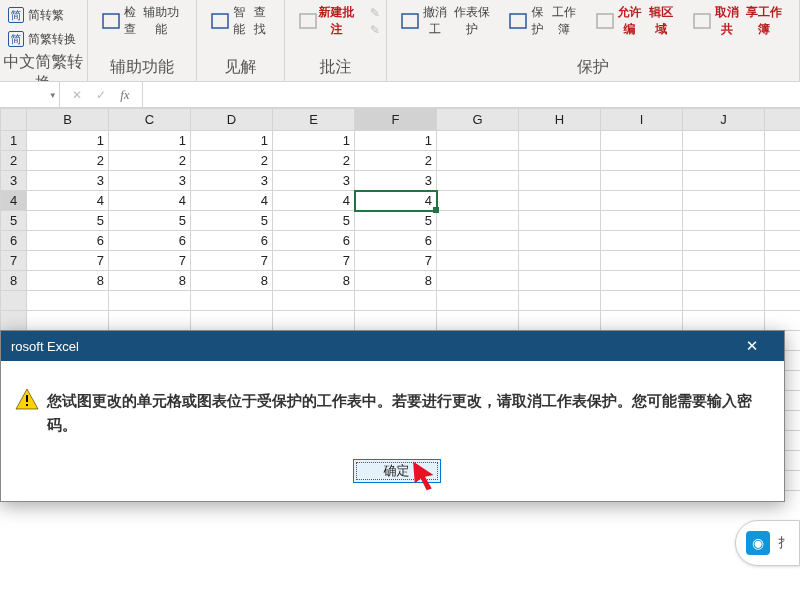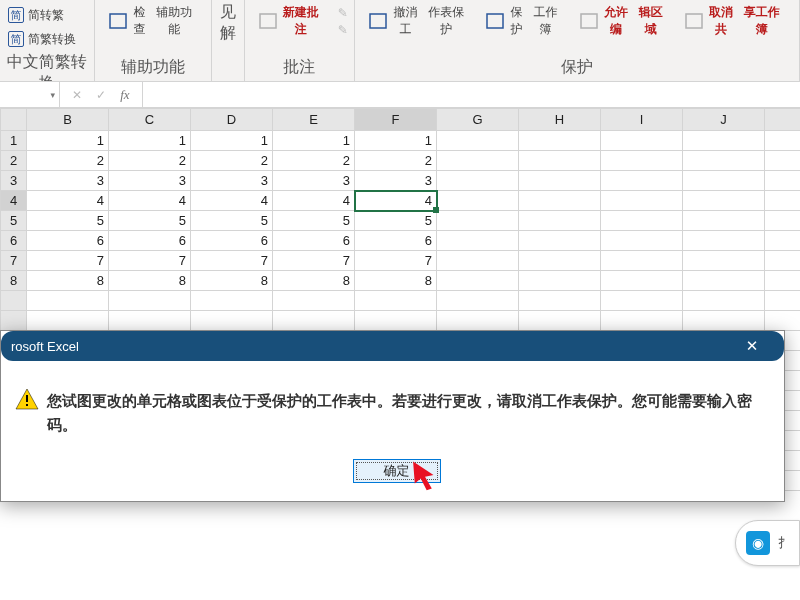--- a/index.html
+++ b/index.html
@@ -154,21 +154,20 @@
   }
   .dialog-title {
     background: #184f7a;
     color: #fff;
     height: 30px;
     display: flex;
     align-items: center;
     justify-content: space-between;
     padding: 0 10px 0 10px;
     font-size: 13px;
-    border-radius: 12px;
   }
   .dialog-close {
     width: 44px;
     height: 30px;
     display:flex;align-items:center;justify-content:center;
     font-size: 15px;
     color:#fff;
   }
   .dialog-body {
     padding: 28px 18px 22px 14px;
@@ -259,20 +258,31 @@
               <rect x="1" y="1" width="16" height="14" fill="none" stroke="#2b579a" stroke-width="1.5"></rect>
             </svg>
           </div>
           <div>检查</div>
           <div>辅助功能</div>
         </div>
       </div>
       <div class="ribbon-group-label">辅助功能</div>
     </div>
     <div class="ribbon-group">
+      <div class="ribbon-group-items">
+        <div class="ribbon-btn">
+          <div class="ribbon-icon">
+            <svg width="18" height="16" viewBox="0 0 18 16">
+              <rect x="1" y="1" width="16" height="14" fill="none" stroke="#2b579a" stroke-width="1.5"></rect>
+            </svg>
+          </div>
+          <div>智能</div>
+          <div>查找</div>
+        </div>
+      </div>
       <div class="ribbon-group-label">见解</div>
     </div>
     <div class="ribbon-group">
       <div class="ribbon-group-items">
         <div class="ribbon-btn disabled">
           <div class="ribbon-icon disabled">
             <svg width="18" height="16" viewBox="0 0 18 16">
               <rect x="1" y="1" width="16" height="14" fill="none" stroke="#b0b0b0" stroke-width="1.5"></rect>
             </svg>
           </div>

